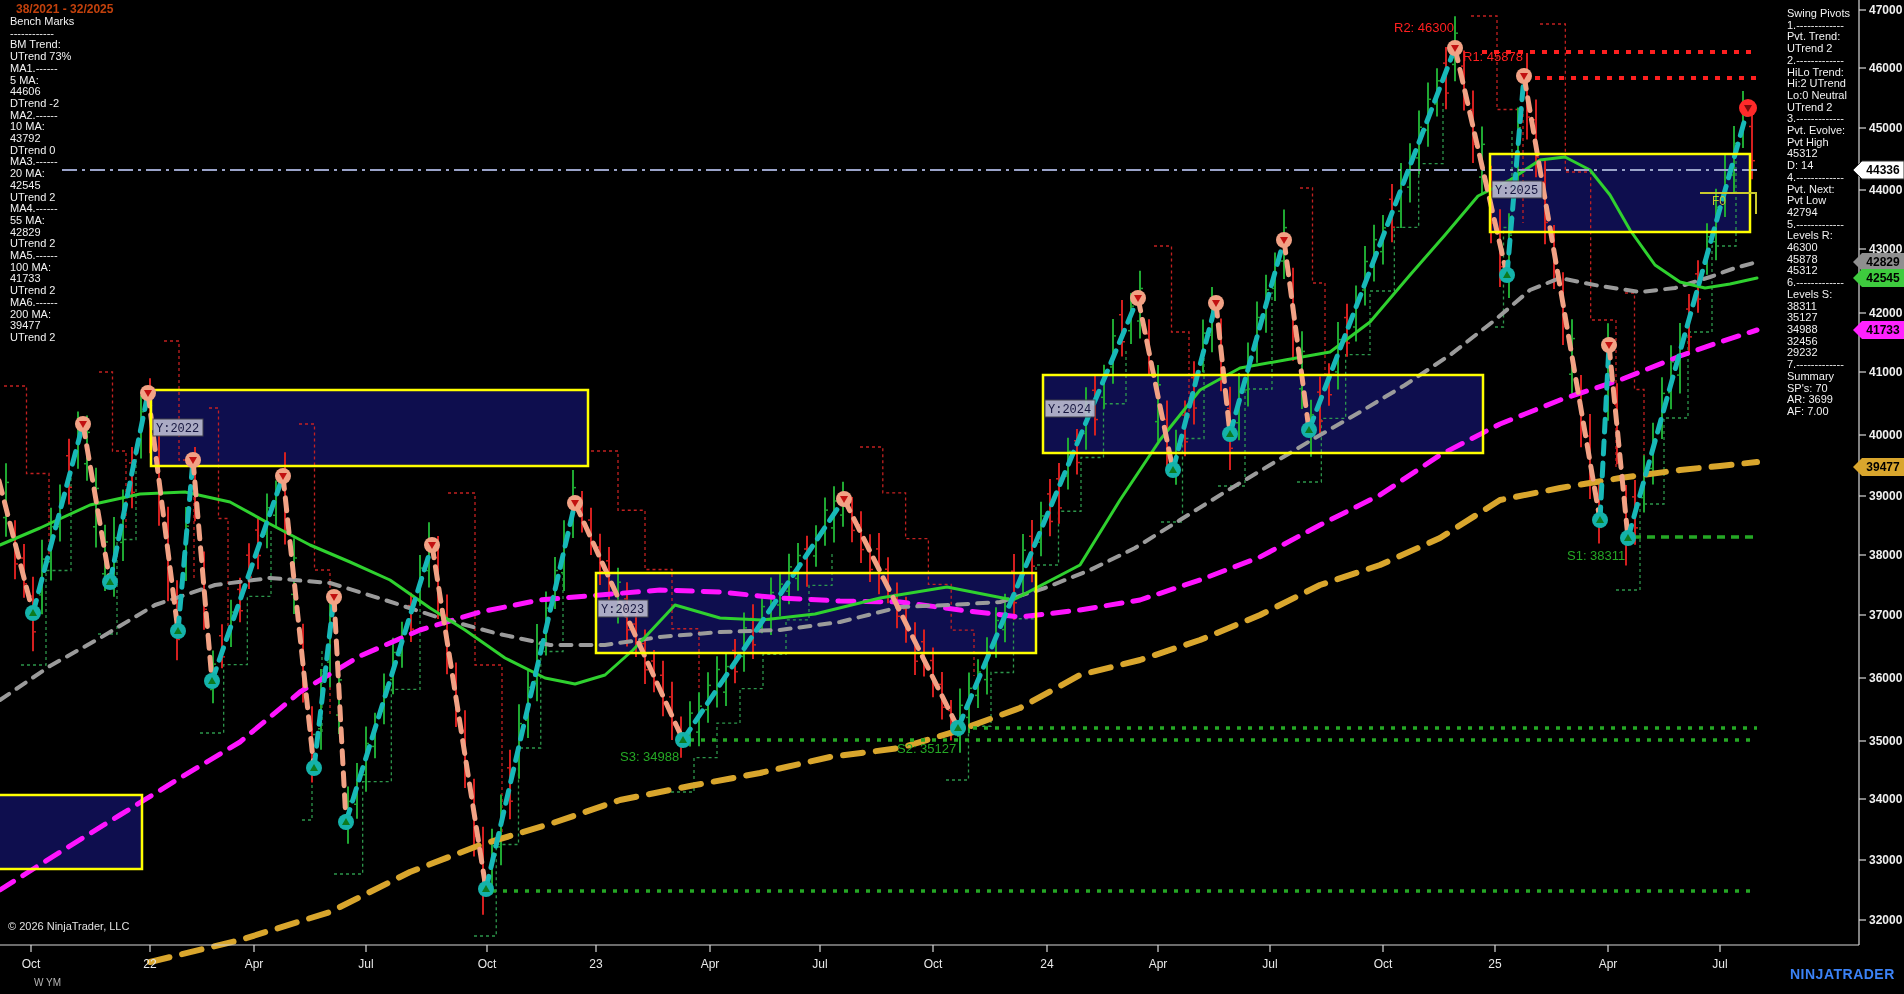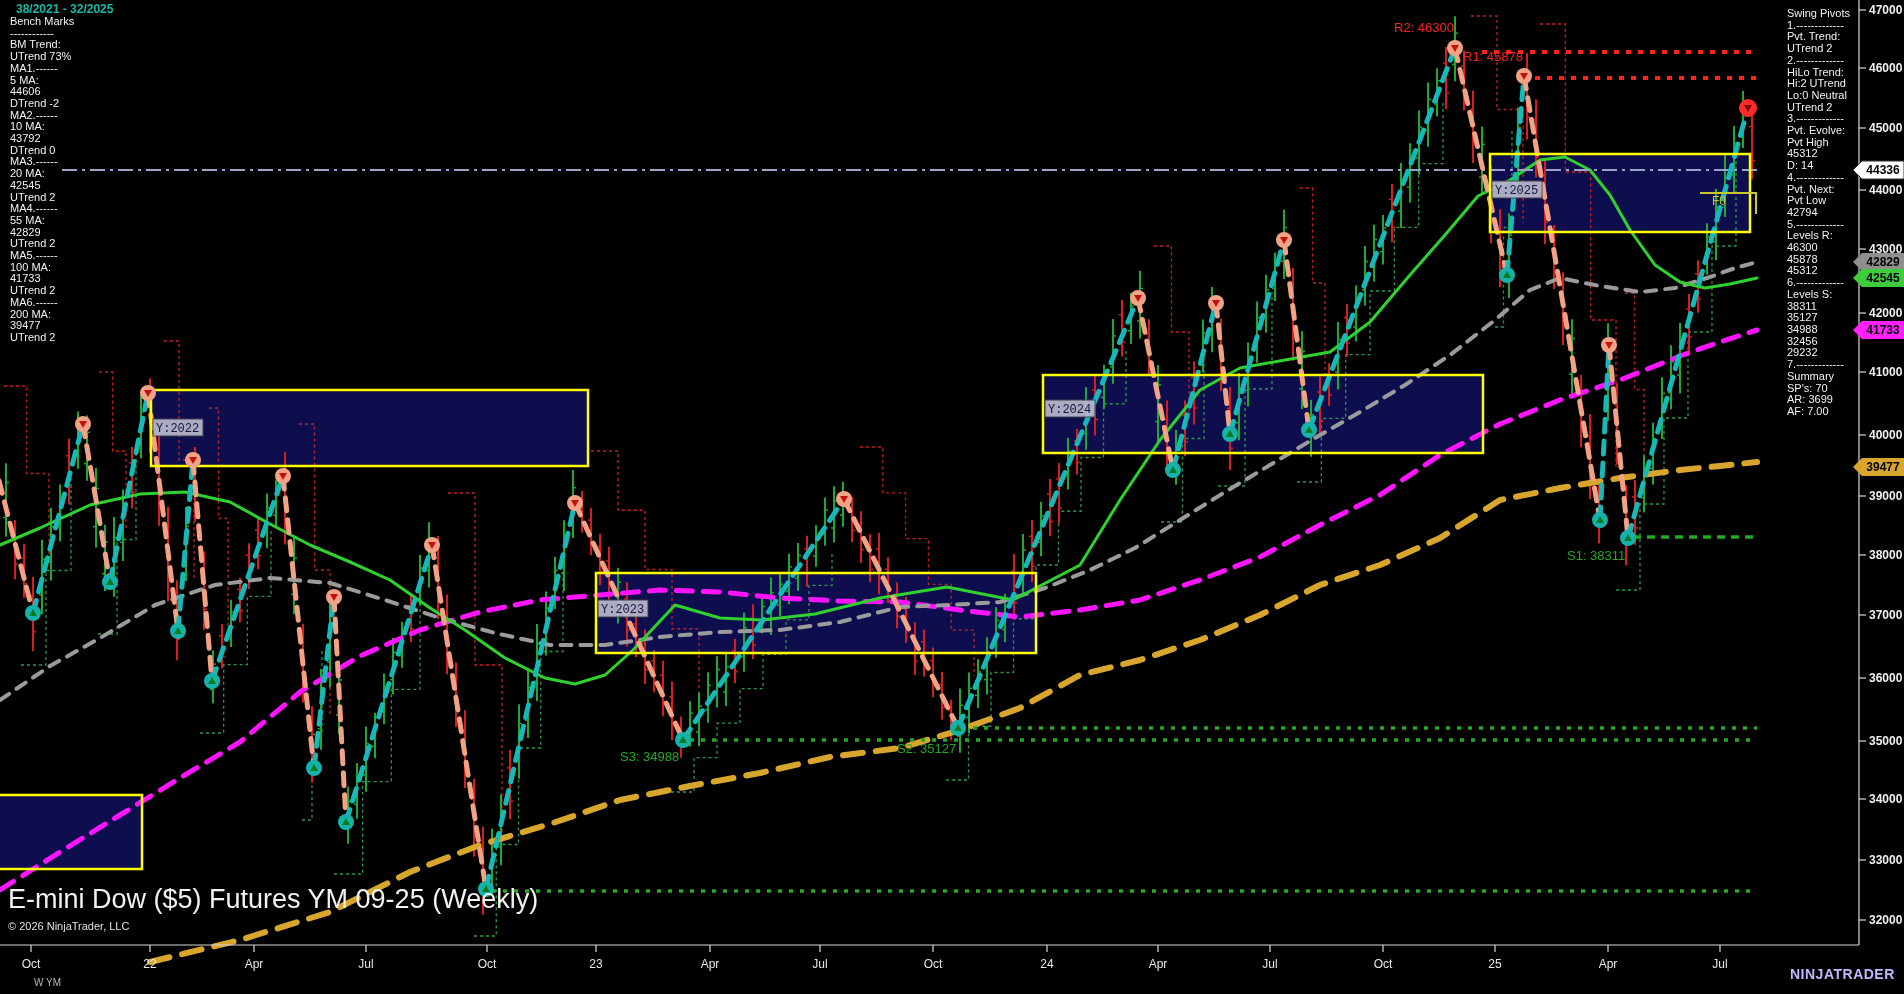--- a/index.html
+++ b/index.html
@@ -2,25 +2,25 @@
 <html><head>
 <meta charset="utf-8">
 <style>
   html,body{margin:0;padding:0;background:#000;overflow:hidden;}
   #stage{position:relative;width:1904px;height:994px;background:#000;
          font-family:"Liberation Sans",sans-serif;}
   #chart-svg{position:absolute;left:0;top:0;}
   .panel{position:absolute;color:#f2f2f2;font:11px/11.7px "Liberation Sans",sans-serif;
          white-space:pre;z-index:5;}
   .panel div{white-space:pre;}
-  #range-label{position:absolute;left:16px;top:2px;color:#14b8a6;font:bold 12px "Liberation Sans",sans-serif;z-index:6;}
+  #range-label{position:absolute;left:16px;top:2px;color:#c2410c;font:bold 12px "Liberation Sans",sans-serif;z-index:6;}
   #chart-title{position:absolute;left:8px;top:884px;color:#f2f2f2;font:27px "Liberation Sans",sans-serif;z-index:6;}
   #copyright{position:absolute;left:8px;top:920px;color:#e0e0e0;font:11px "Liberation Sans",sans-serif;z-index:6;}
   #wym{position:absolute;left:7px;top:977px;color:#b5b5b5;font:10px "Liberation Sans",sans-serif;z-index:6;margin-left:27px;}
-  #brand{position:absolute;left:1790px;top:966px;color:#c4b5fd;font:bold 14px "Liberation Sans",sans-serif;
+  #brand{position:absolute;left:1790px;top:966px;color:#3b82f6;font:bold 14px "Liberation Sans",sans-serif;
          letter-spacing:.5px;z-index:6;}
 </style>
 </head>
 <body>
 
 <div id="stage">
   <svg id="chart-svg" width="1904" height="994">
       <g>
         <rect x="-40" y="795" width="182" height="74" fill="#0e0e4e"></rect>
         <rect x="151" y="390" width="437" height="76" fill="#0e0e4e"></rect>
@@ -856,17 +856,16 @@
         <text x="1883" y="282" fill="#000000" font-size="12" font-weight="bold" text-anchor="middle" font-family="&quot;Liberation Sans&quot;,sans-serif">42545</text>
         <polygon points="1853,330 1862,321 1904,321 1904,339 1862,339" fill="#ff22ff" stroke="none"></polygon>
         <text x="1883" y="334" fill="#000000" font-size="12" font-weight="bold" text-anchor="middle" font-family="&quot;Liberation Sans&quot;,sans-serif">41733</text>
         <polygon points="1853,467 1862,458 1904,458 1904,476 1862,476" fill="#d9a62d" stroke="none"></polygon>
         <text x="1883" y="471" fill="#000000" font-size="12" font-weight="bold" text-anchor="middle" font-family="&quot;Liberation Sans&quot;,sans-serif">39477</text>
       </g>
     </svg>
   <div id="range-label">38/2021 - 32/2025</div>
   <div id="left-panel" class="panel" style="left:10px;top:16px;"><div>Bench Marks</div><div>------------</div><div>BM Trend:</div><div>UTrend 73%</div><div>MA1.------</div><div>5 MA:</div><div>44606</div><div>DTrend -2</div><div>MA2.------</div><div>10 MA:</div><div>43792</div><div>DTrend 0</div><div>MA3.------</div><div>20 MA:</div><div>42545</div><div>UTrend 2</div><div>MA4.------</div><div>55 MA:</div><div>42829</div><div>UTrend 2</div><div>MA5.------</div><div>100 MA:</div><div>41733</div><div>UTrend 2</div><div>MA6.------</div><div>200 MA:</div><div>39477</div><div>UTrend 2</div></div>
   <div id="right-panel" class="panel" style="left:1787px;top:8px;width:72px;"><div>Swing Pivots</div><div>1.-------------</div><div>Pvt. Trend:</div><div>UTrend 2</div><div>2.-------------</div><div>HiLo Trend:</div><div>Hi:2 UTrend</div><div>Lo:0 Neutral</div><div>UTrend 2</div><div>3.-------------</div><div>Pvt. Evolve:</div><div>Pvt High</div><div>45312</div><div>D: 14</div><div>4.-------------</div><div>Pvt. Next:</div><div>Pvt Low</div><div>42794</div><div>5.-------------</div><div>Levels R:</div><div>46300</div><div>45878</div><div>45312</div><div>6.-------------</div><div>Levels S:</div><div>38311</div><div>35127</div><div>34988</div><div>32456</div><div>29232</div><div>7.-------------</div><div>Summary</div><div>SP's: 70</div><div>AR: 3699</div><div>AF: 7.00</div></div>
-  <div id="chart-title">E-mini Dow ($5) Futures YM 09-25 (Weekly)</div>
   <div id="copyright">© 2026 NinjaTrader, LLC</div>
   <div id="wym">W YM</div>
   <div id="brand">NINJATRADER</div>
 </div>
 
 </body></html>

